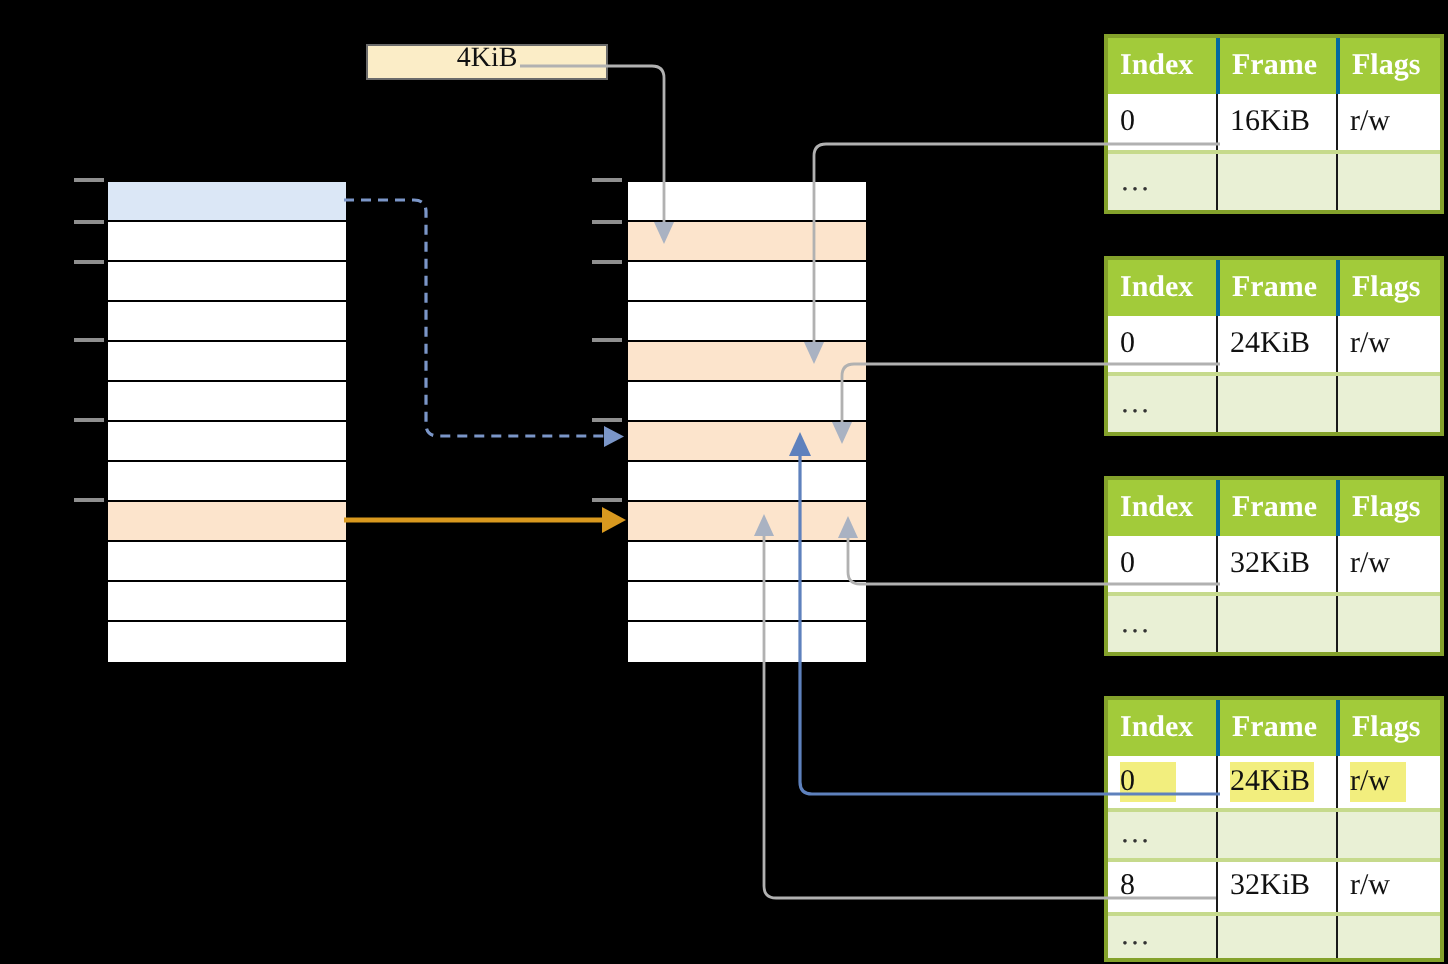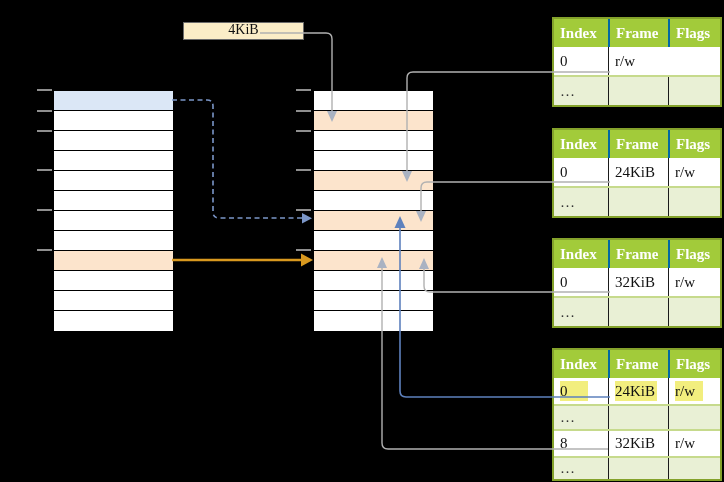--- a/index.html
+++ b/index.html
@@ -95,20 +95,21 @@
   <div class="tick" style="left:296px;top:249px"></div>
 
   <div class="ptable" style="top:17px">
     <div class="prow phead">
       <div class="pcell">Index</div>
       <div class="pcell">Frame</div>
       <div class="pcell">Flags</div>
     </div>
     <div class="prow pbody pdata">
       <div class="pcell">0</div>
+      <div class="pcell">16KiB</div>
       <div class="pcell">r/w</div>
     </div>
     <div class="prow pbody pdots">
       <div class="pcell">…</div>
       <div class="pcell"></div>
       <div class="pcell"></div>
     </div>
   </div>
 
   <div class="ptable" style="top:128px">

